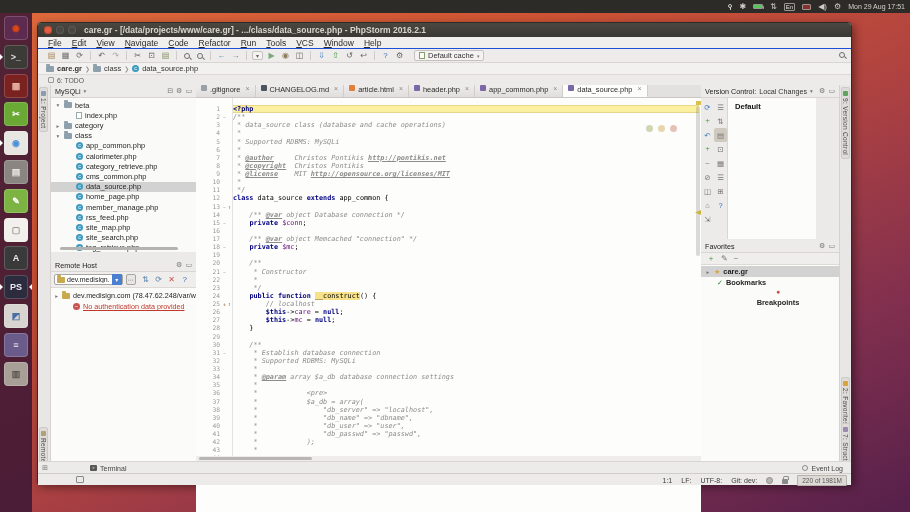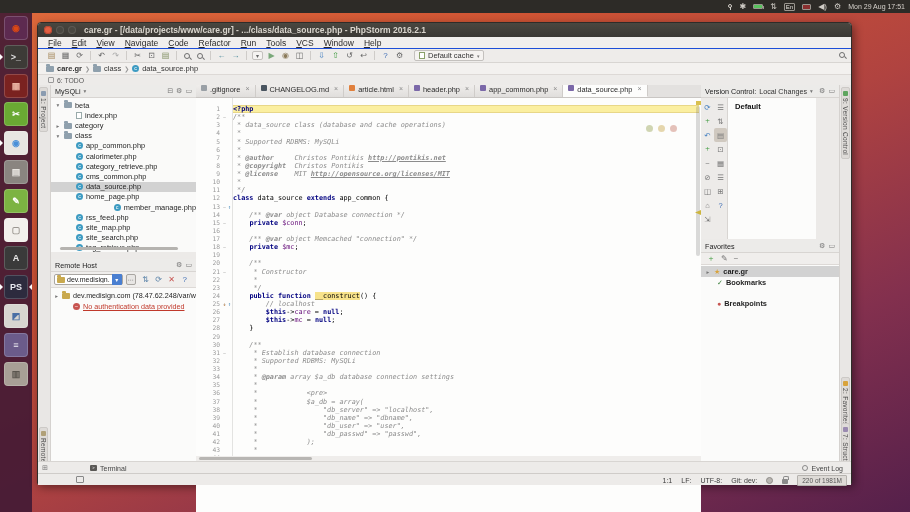--- a/index.html
+++ b/index.html
@@ -105,21 +105,21 @@
             font-family:"DejaVu Sans Mono",monospace}
   #gutter{position:absolute;left:0;top:7px;width:36px}
   .gl{height:8.14px;line-height:8.14px;font-size:6.3px;color:#9a9a9a;text-align:right;padding-right:12px;position:relative}
   .gico{position:absolute;right:1px;top:0;font-size:5px;line-height:8px}
   .gfold{position:absolute;right:6px;top:0;font-size:5px;line-height:8px;color:#aaa}
   #gutline{position:absolute;left:36px;top:0;width:1px;height:358px;background:#e3e3e1}
   #codecol{position:absolute;left:37px;top:7px;width:466px}
   .cl{height:8.14px;line-height:8.14px;font-size:6.8px;color:#000;white-space:pre}
   .cl.caret{background:#fbefa0;box-shadow:inset 0 -1px 0 #e8d788,inset 0 1px 0 #e8d788}
   .cm{color:#8c8c8c;font-style:italic}
-  .tg{font-weight:bold;}
+  .tg{font-weight:bold;text-decoration:underline}
   .ur{text-decoration:underline;font-weight:bold}
   .kw{color:#000080;font-weight:bold}
   .fd{color:#660e7a}
   .hlw{background:#f7e28a;color:#000;font-weight:normal}
   #insp{position:absolute;left:450px;top:27px;display:flex;gap:5px;opacity:.45}
   #insp i{width:7px;height:7px;border-radius:50%;display:block}
   #vthumb{position:absolute;right:1px;top:8px;width:4px;height:150px;background:rgba(90,90,90,.22);border-radius:2px}
   #emark1{position:absolute;right:0;top:3px;width:5px;height:4px;background:#d9c04f}
   #emark2{position:absolute;right:0;top:112px;width:6px;height:5px;background:#cdb63f;clip-path:polygon(100% 0,100% 100%,0 50%)}
   #hscroll{left:158px;top:433px;width:505px;height:5px;background:#efedeb}
@@ -344,21 +344,21 @@
       <div class="trow sel" style="top: 83.6px; padding-left: 16px;">
         <span class="tarr"></span>
         <span class="cicon">c</span>
         <span>data_source.php</span>
       </div>
       <div class="trow" style="top: 93.8px; padding-left: 16px;">
         <span class="tarr"></span>
         <span class="cicon">c</span>
         <span>home_page.php</span>
       </div>
-      <div class="trow" style="top: 104px; padding-left: 16px; justify-content: flex-end;">
+      <div class="trow" style="top: 104px; padding-left: 16px;">
         <span class="tarr"></span>
         <span class="cicon">c</span>
         <span>member_manage.php</span>
       </div>
       <div class="trow" style="top: 114.2px; padding-left: 16px;">
         <span class="tarr"></span>
         <span class="cicon">c</span>
         <span>rss_feed.php</span>
       </div>
       <div class="trow" style="top: 124.4px; padding-left: 16px;">
@@ -595,21 +595,21 @@
   <div id="favtree">
       <div class="frow sel" style="top: 1px; padding-left: 4px;">
         <span class="tarr">▸</span>
         <span style="font-size: 7px; color: rgb(216, 163, 60);">★</span>
         <span style="font-weight: bold;">care.gr</span>
       </div>
       <div class="frow" style="top: 12px; padding-left: 16px;">
         <span style="font-size: 7px; color: rgb(58, 127, 58);">✓</span>
         <span style="font-weight: bold;">Bookmarks</span>
       </div>
-      <div class="frow" style="top: 33px; padding-left: 16px;">
+      <div class="frow" style="top: 23px; padding-left: 16px; flex-direction: column;">
         <span style="font-size: 7px; color: rgb(199, 84, 80);">●</span>
         <span style="font-weight: bold;">Breakpoints</span>
       </div>
     </div>
 
   <div id="rstripe">
     <span class="vlab" style="top:2px">
       <span class="vico" style="background:#5fa55f"></span>
       <span>9: Version Control</span>
     </span>

